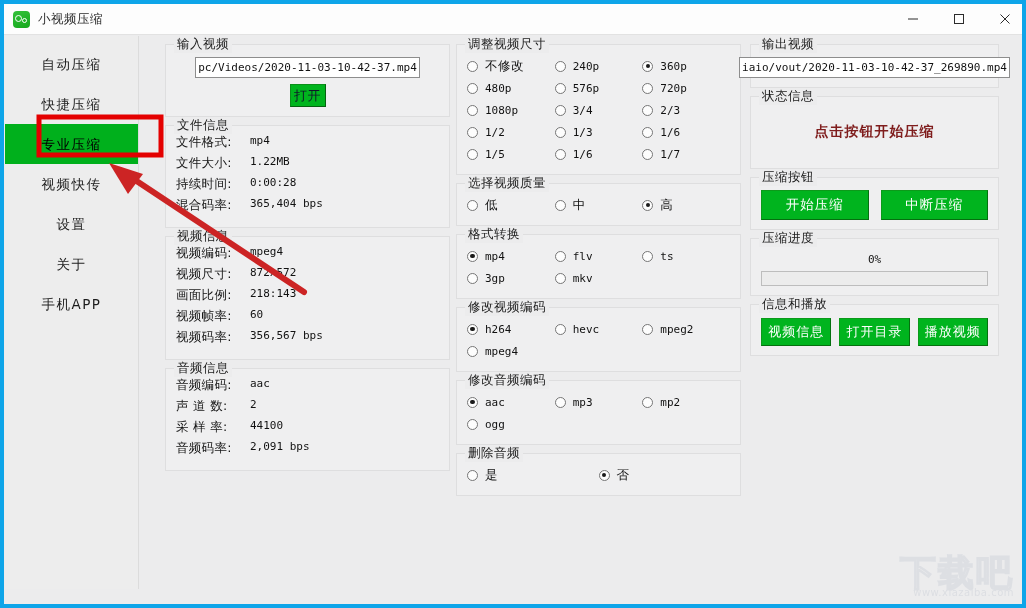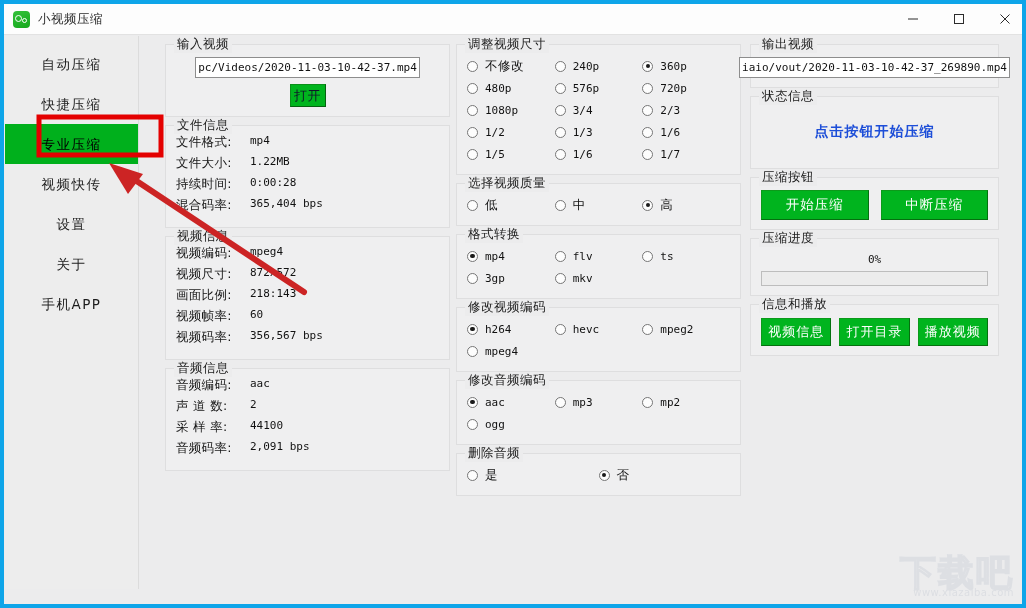--- a/index.html
+++ b/index.html
@@ -147,21 +147,21 @@
     font-size: 11px; white-space: nowrap;
   }
   .r-label.cjk {
     font-family: "DejaVu Sans", "Liberation Sans", sans-serif;
     font-size: 12.5px; letter-spacing: .5px;
   }
   
   .status-box {
     height: 54px;
     display: flex; align-items: center; justify-content: center;
-    font-size: 14px; font-weight: bold; color: #1d4ed8;
+    font-size: 14px; font-weight: bold; color: #7f1d1d;
     letter-spacing: 1px;
   }
   
   .btn-row { display: flex; gap: 12px; margin-top: 4px; justify-content: flex-end; }
   .gbtn {
     background: #00b41e;
     border: 1px solid #0c9a1a;
     border-right-color: #05700f; border-bottom-color: #05700f;
     color: #ffffff;
     display: flex; align-items: center; justify-content: center;

